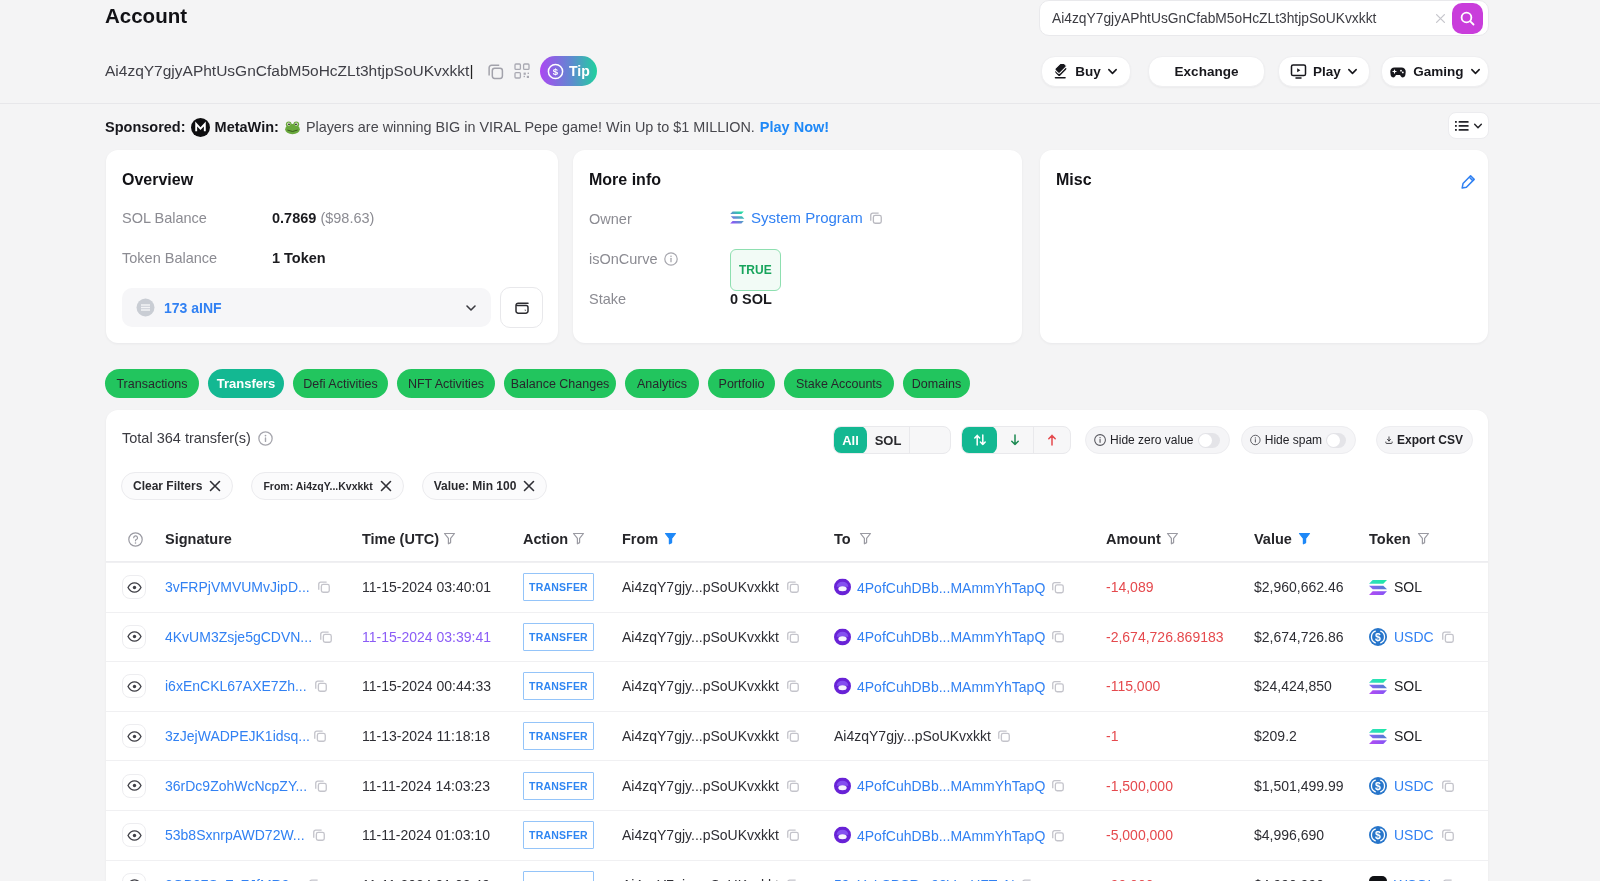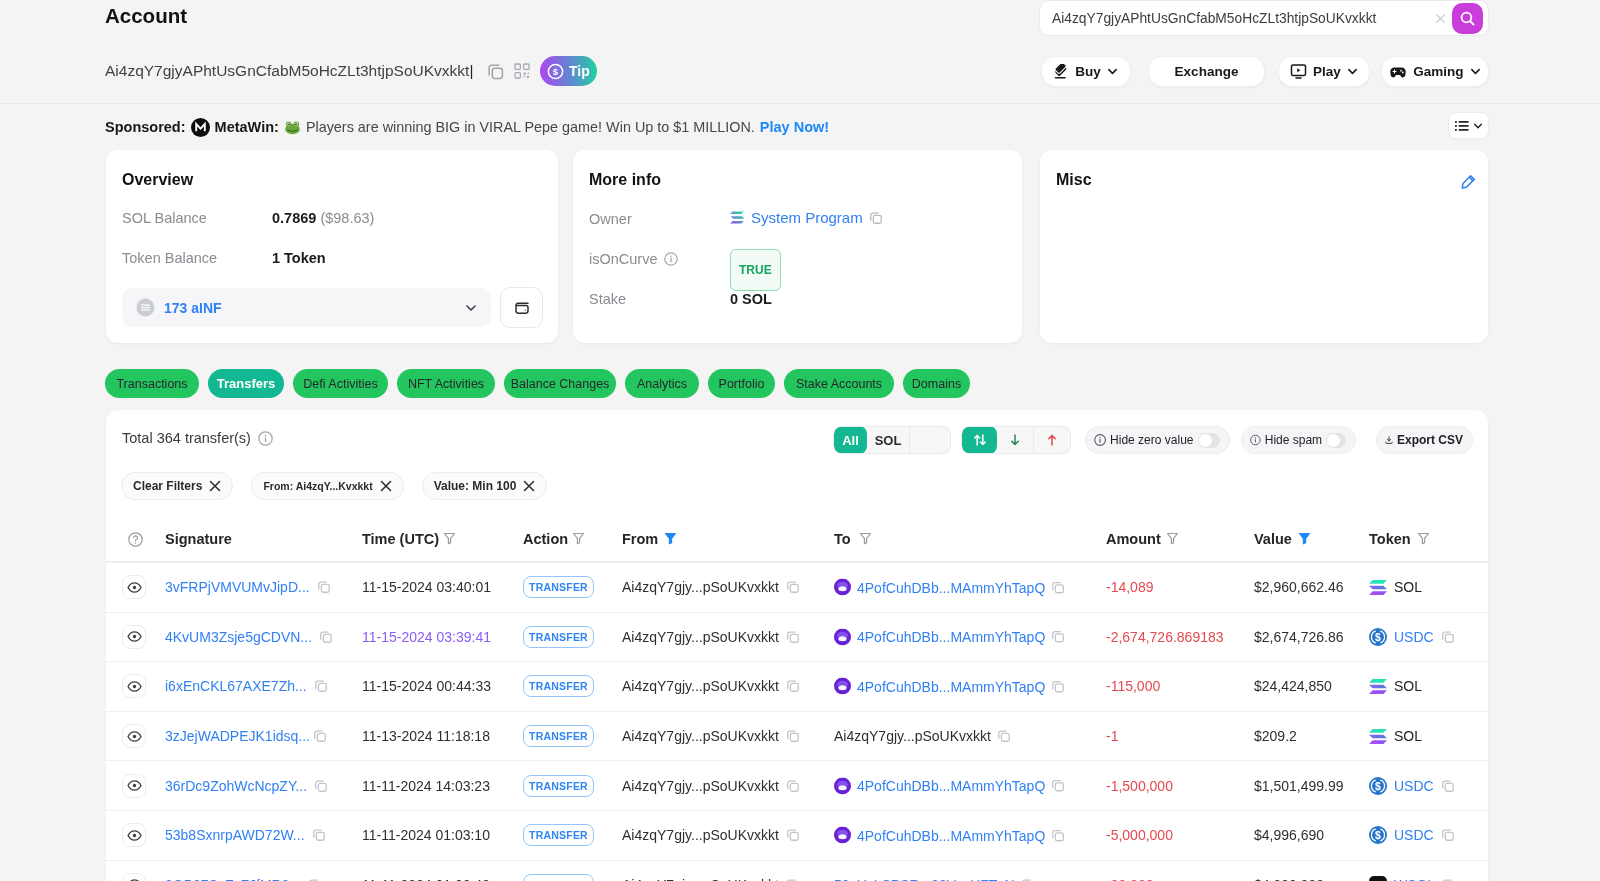--- a/index.html
+++ b/index.html
@@ -20,21 +20,21 @@
 .tab.active { background:#13b892; color:#fff; font-weight:700; font-size:13px; }
 
 
 .chip { white-space:nowrap; height:28px; border-radius:14px; background:#fbfbfc; border:1px solid #ebebee; display:inline-flex; align-items:center; gap:7px; padding:0 11px; font-size:12px; font-weight:600; color:#2a2a2e; }
 .pillgray { white-space:nowrap; height:28px; border-radius:14px; background:#f5f5f7; border:1px solid #ededf0; display:inline-flex; align-items:center; gap:4px; padding:0 9px 0 8px; font-size:12px; font-weight:500; color:#222227; }
 
 
 .hdr { font-size:14.5px; font-weight:700; color:#26262a; }
 .trow { position:relative; height:49.6px; border-top:1px solid #f0f0f2; }
 .cell { position:absolute; top:50%; transform:translateY(-50%); white-space:nowrap; font-size:14px; color:#2e2e34; }
-.badge { display:inline-flex; align-items:center; justify-content:center; width:71px; height:22px; border:1px solid #94c4f9; border-radius:8px; color:#2f86f2; font-size:10.5px; font-weight:700; letter-spacing:.2px; background:#fff; }
+.badge { display:inline-flex; align-items:center; justify-content:center; width:71px; height:28px; border:1px solid #94c4f9; border-radius:1px; color:#2f86f2; font-size:10.5px; font-weight:700; letter-spacing:.2px; background:#fff; }
 .eyebtn { position:absolute; left:16px; top:50%; transform:translateY(-50%); width:24px; height:24px; border:1px solid #ededf0; border-radius:8px; display:flex; align-items:center; justify-content:center; }
 .red { color:#e5494d; }
 </style>
 </head>
 <body>
 <div id="stage">
 
   <div class="abs" style="left:105px; top:4px; font-size:20.5px; font-weight:700; color:#121216;">Account</div>
 
   <div class="abs" style="left:1039px; top:0px; width:450px; height:36px; background:#fff; border:1px solid #e9e9ec; border-radius:10px;">

